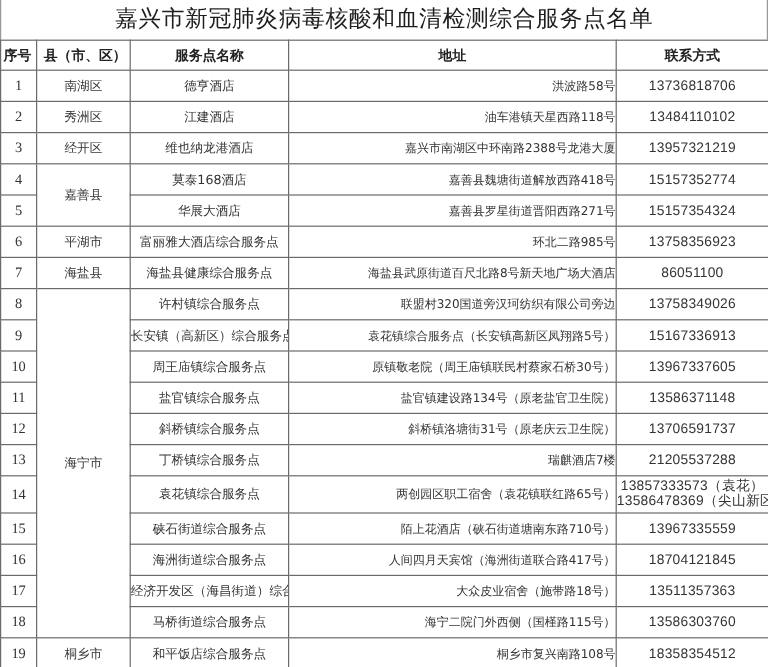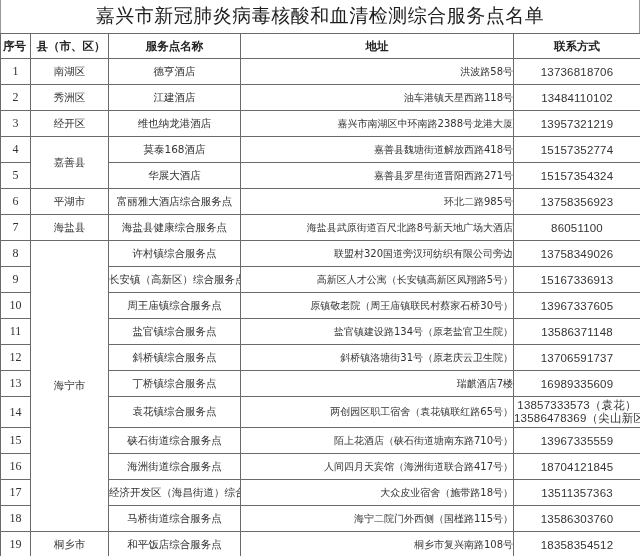--- a/index.html
+++ b/index.html
@@ -1,19 +1,19 @@
 <!DOCTYPE html>
 <html><head>
 <meta charset="utf-8">
 <style>
   html, body { margin: 0; padding: 0; background: #ffffff; }
   body { width: 640px; height: 556px; overflow: hidden; font-family: "DejaVu Sans", "Liberation Sans", sans-serif; color: #2a2a2a; }
   .title {
     height: 33px; line-height: 34px; text-align: center;
-    font-family: Liberation Mono, monospace;
+    font-family: Liberation Serif, serif;
     font-size: 19px; color: #1e1e1e; letter-spacing: 0.5px;
     border-left: 1px solid #999; border-right: 1px solid #999; box-sizing: border-box;
   }
   table { border-collapse: collapse; width: 640px; table-layout: fixed; }
   td, th {
     border: 1px solid #6a6a6a; text-align: center; vertical-align: middle;
     padding: 0; font-size: 10.5px; font-weight: normal; color: #333;
     overflow: hidden; white-space: nowrap;
   }
   th { font-weight: bold; font-size: 11.5px; color: #222; height: 24px; font-family: "DejaVu Serif", "Liberation Serif", serif; }
@@ -100,21 +100,21 @@
     <tr class="r">
       <td class="num">8</td>
       <td rowspan="11">海宁市</td>
       <td>许村镇综合服务点</td>
       <td class="addr">联盟村320国道旁汉珂纺织有限公司旁边</td>
       <td class="phone">13758349026</td>
     </tr>
     <tr class="r">
       <td class="num">9</td>
       <td>长安镇（高新区）综合服务点</td>
-      <td class="addr">高新区人才公寓（长安镇高新区凤翔路5号）</td>
+      <td class="addr">袁花镇综合服务点（长安镇高新区凤翔路5号）</td>
       <td class="phone">15167336913</td>
     </tr>
     <tr class="r">
       <td class="num">10</td>
       <td>周王庙镇综合服务点</td>
       <td class="addr">原镇敬老院（周王庙镇联民村蔡家石桥30号）</td>
       <td class="phone">13967337605</td>
     </tr>
     <tr class="r">
       <td class="num">11</td>
@@ -125,21 +125,21 @@
     <tr class="r">
       <td class="num">12</td>
       <td>斜桥镇综合服务点</td>
       <td class="addr">斜桥镇洛塘街31号（原老庆云卫生院）</td>
       <td class="phone">13706591737</td>
     </tr>
     <tr class="r">
       <td class="num">13</td>
       <td>丁桥镇综合服务点</td>
       <td class="addr">瑞麒酒店7楼</td>
-      <td class="phone">16989335609</td>
+      <td class="phone">21205537288</td>
     </tr>
     <tr class="tall">
       <td class="num">14</td>
       <td>袁花镇综合服务点</td>
       <td class="addr">两创园区职工宿舍（袁花镇联红路65号）</td>
       <td class="phone">
         <span class="phone-line">13857333573（袁花）</span>
         <span class="phone-line">13586478369（尖山新区）</span>
       </td>
     </tr>

